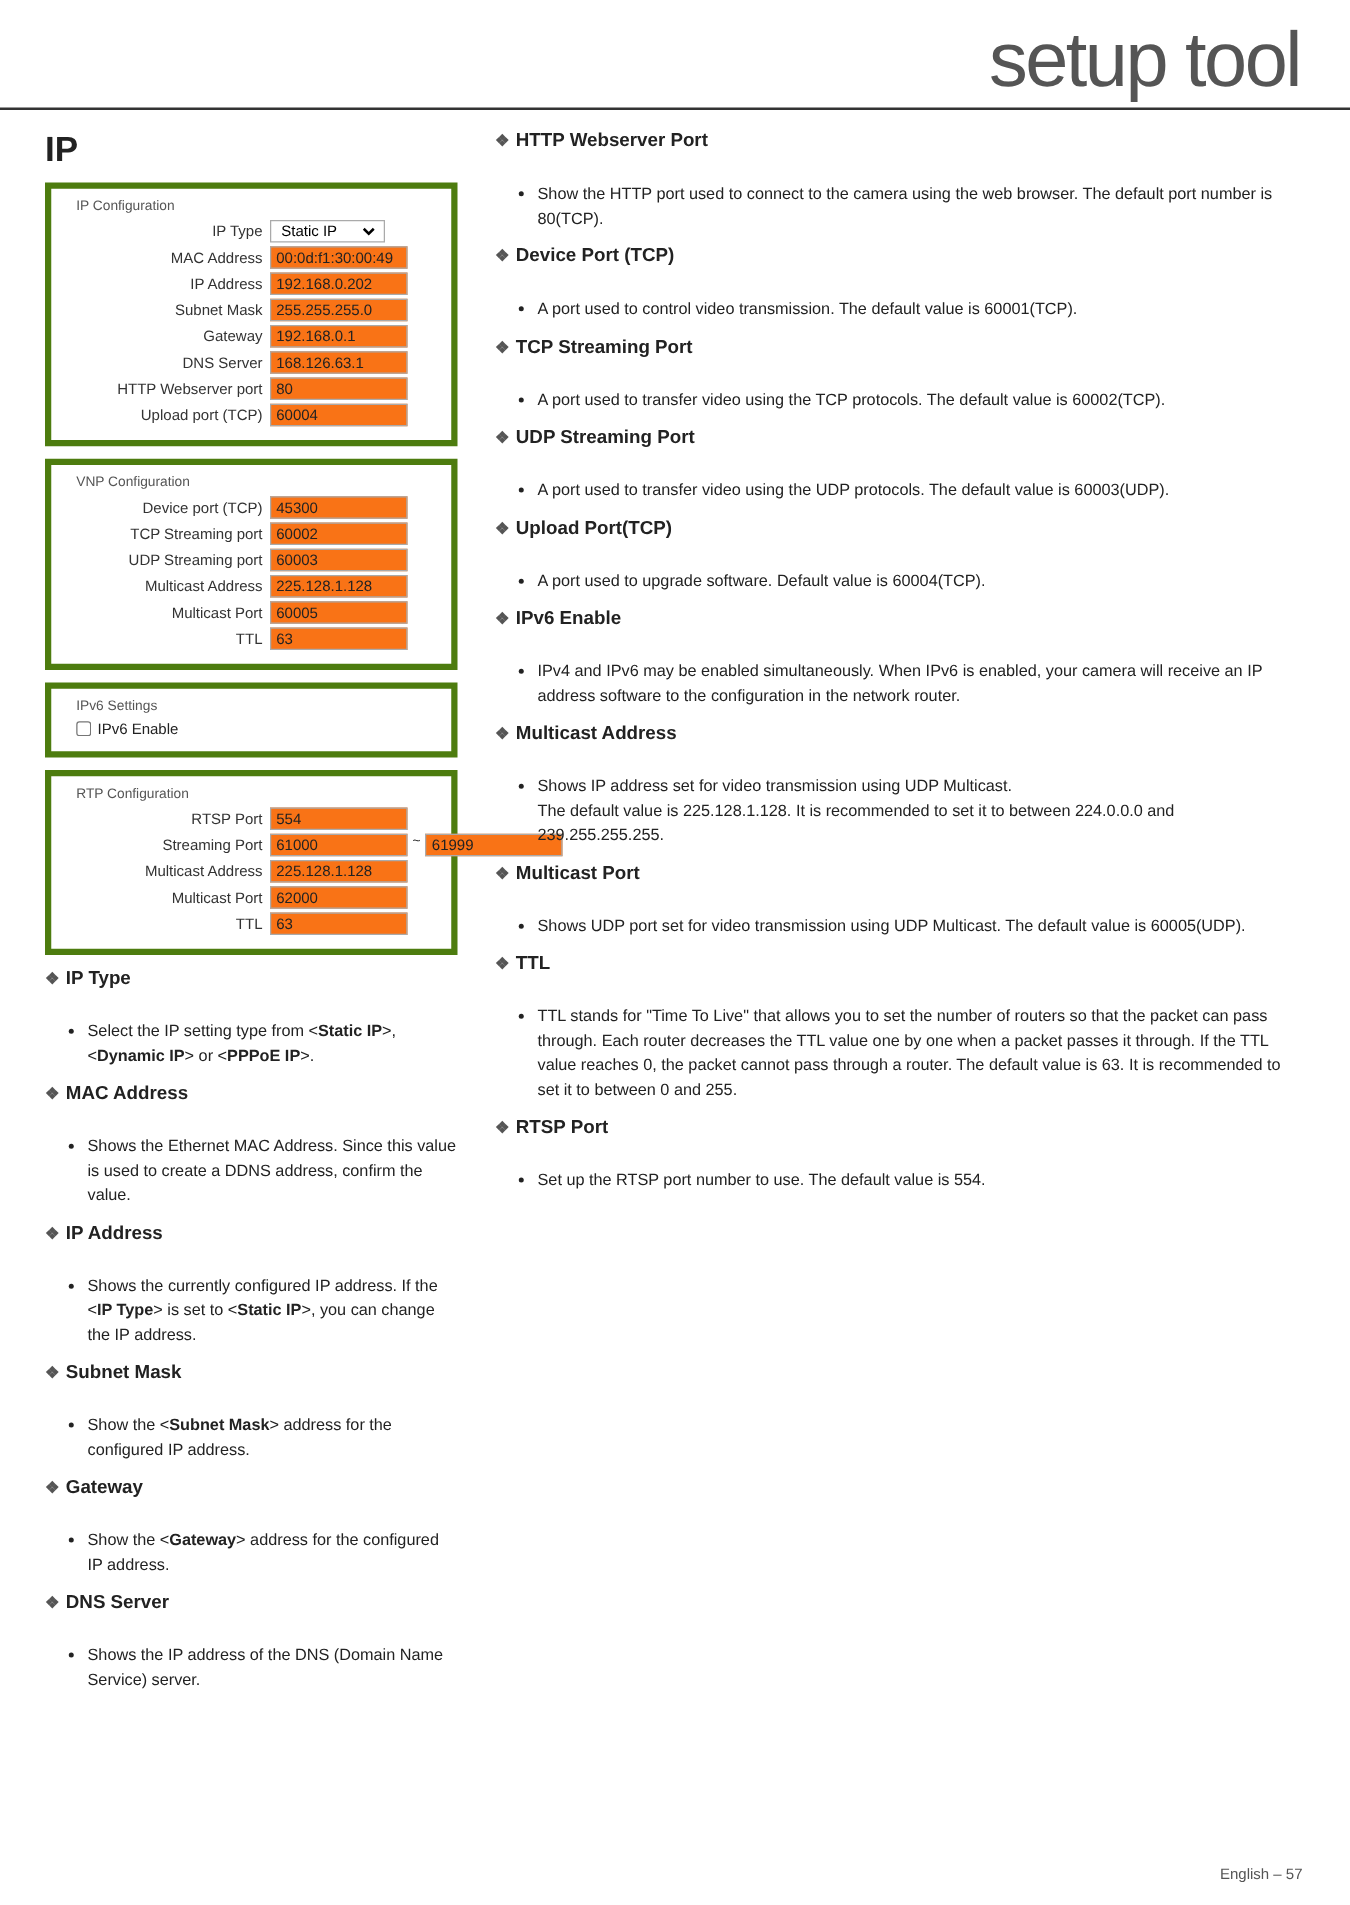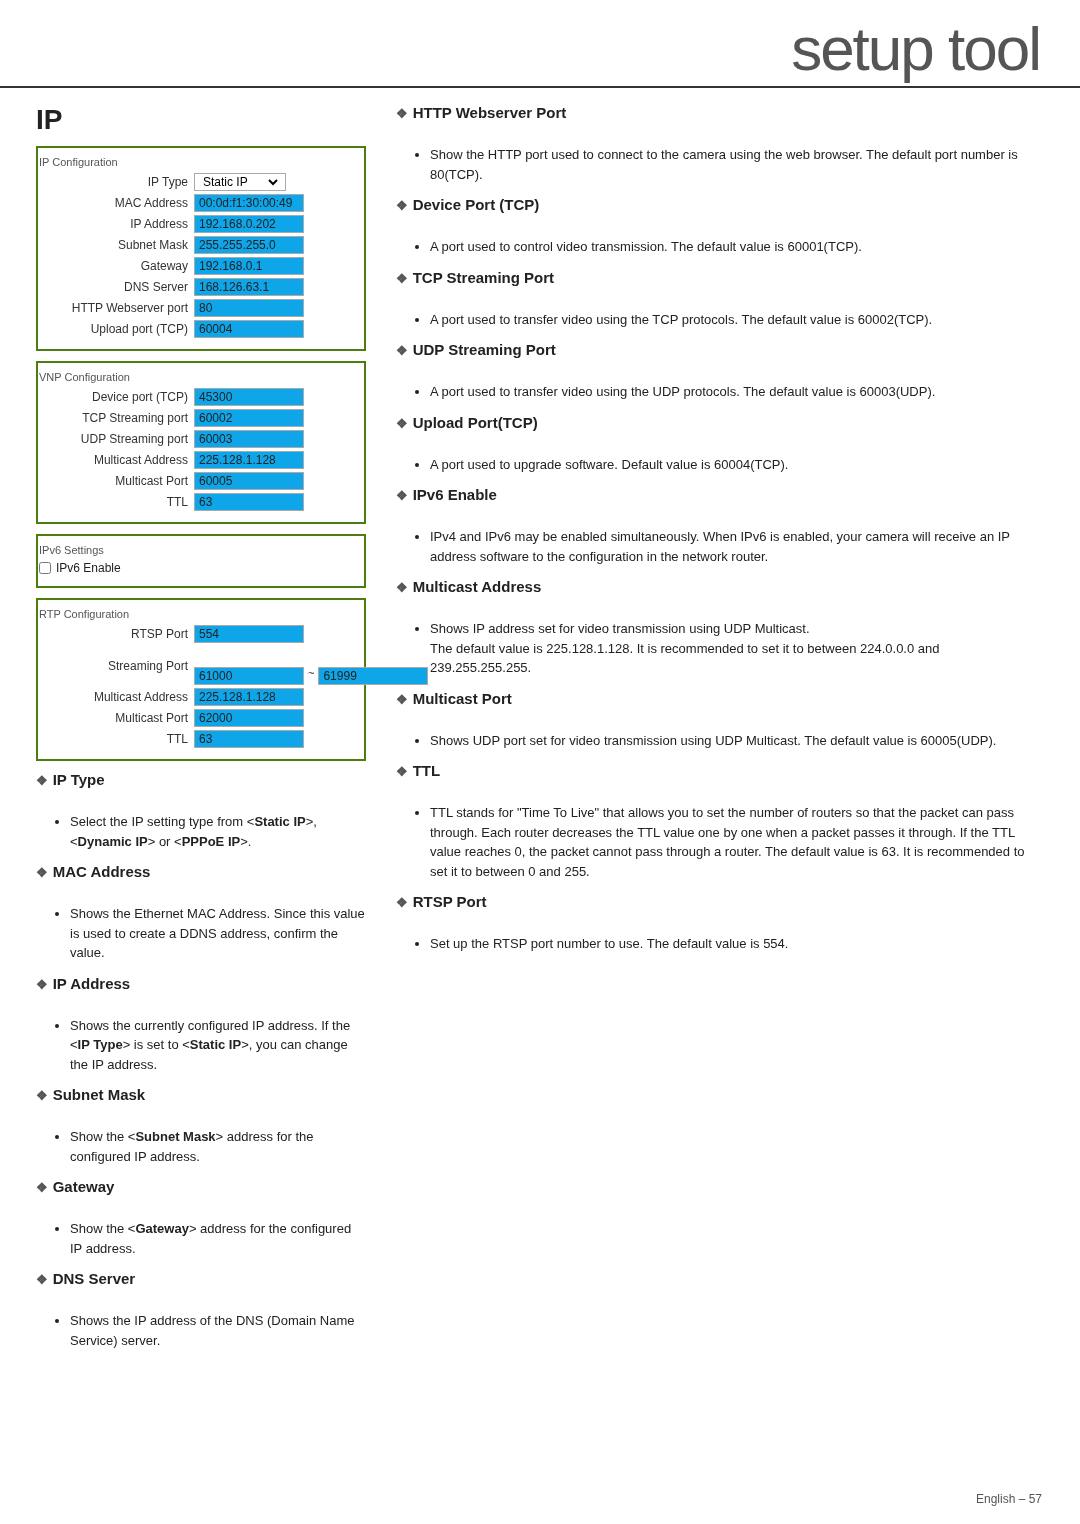--- a/index.html
+++ b/index.html
@@ -48,22 +48,22 @@
 
     
     .section-title {
       font-size: 28px;
       font-weight: bold;
       margin-bottom: 10px;
     }
 
     
     .config-box {
-      border: 2px solid #4d7c0f;
-      padding: 8px 1px;
+      border: 5px solid #4d7c0f;
+      padding: 8px 20px;
       margin-bottom: 10px;
       font-size: 12px;
     }
     .config-box .box-title {
       font-size: 11px;
       color: #555;
       margin-bottom: 5px;
     }
     .config-row {
       display: flex;
@@ -73,21 +73,21 @@
     .config-row .label {
       text-align: right;
       width: 155px;
       padding-right: 6px;
       font-size: 12px;
       color: #333;
       flex-shrink: 0;
     }
     .config-row .value-box {
       border: 1px solid #aaa;
-      background: #0ea5e9;
+      background: #f97316;
       padding: 1px 4px;
       font-size: 12px;
       min-width: 110px;
       height: 18px;
       display: flex;
       align-items: center;
     }
     .config-row .value-box.select-box {
       background: #fff;
       min-width: 80px;
@@ -96,21 +96,20 @@
       border: none;
       background: transparent;
       font-size: 12px;
       width: 100%;
       outline: none;
     }
     .config-row .range-box {
       display: flex;
       align-items: flex-start;
       gap: 4px;
-      margin-top: 21px;
     }
     .config-row .range-sep {
       font-size: 11px;
     }
     .checkbox-row {
       display: flex;
       align-items: center;
       gap: 5px;
       margin-bottom: 3px;
       margin-top: 2px;

